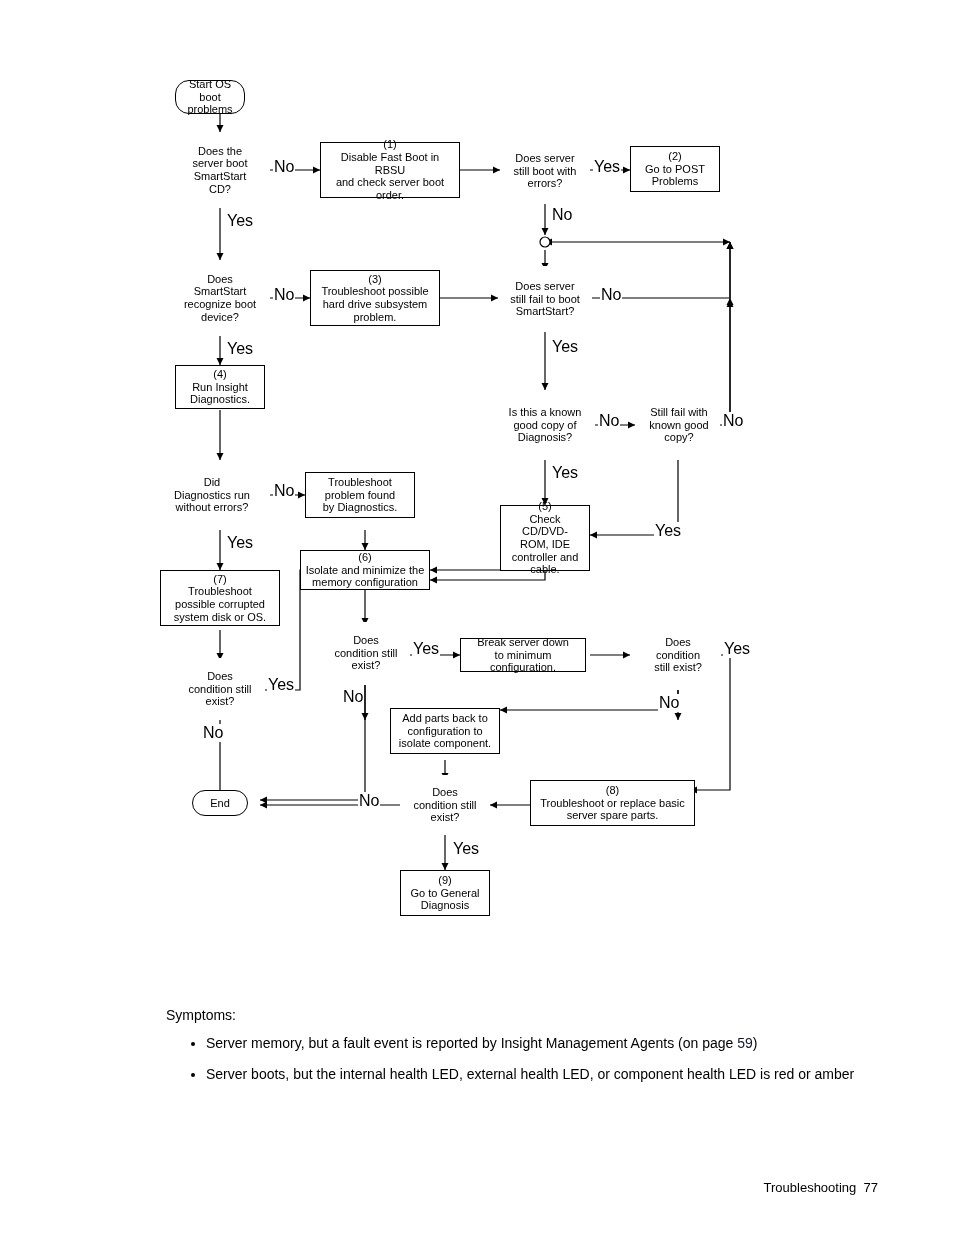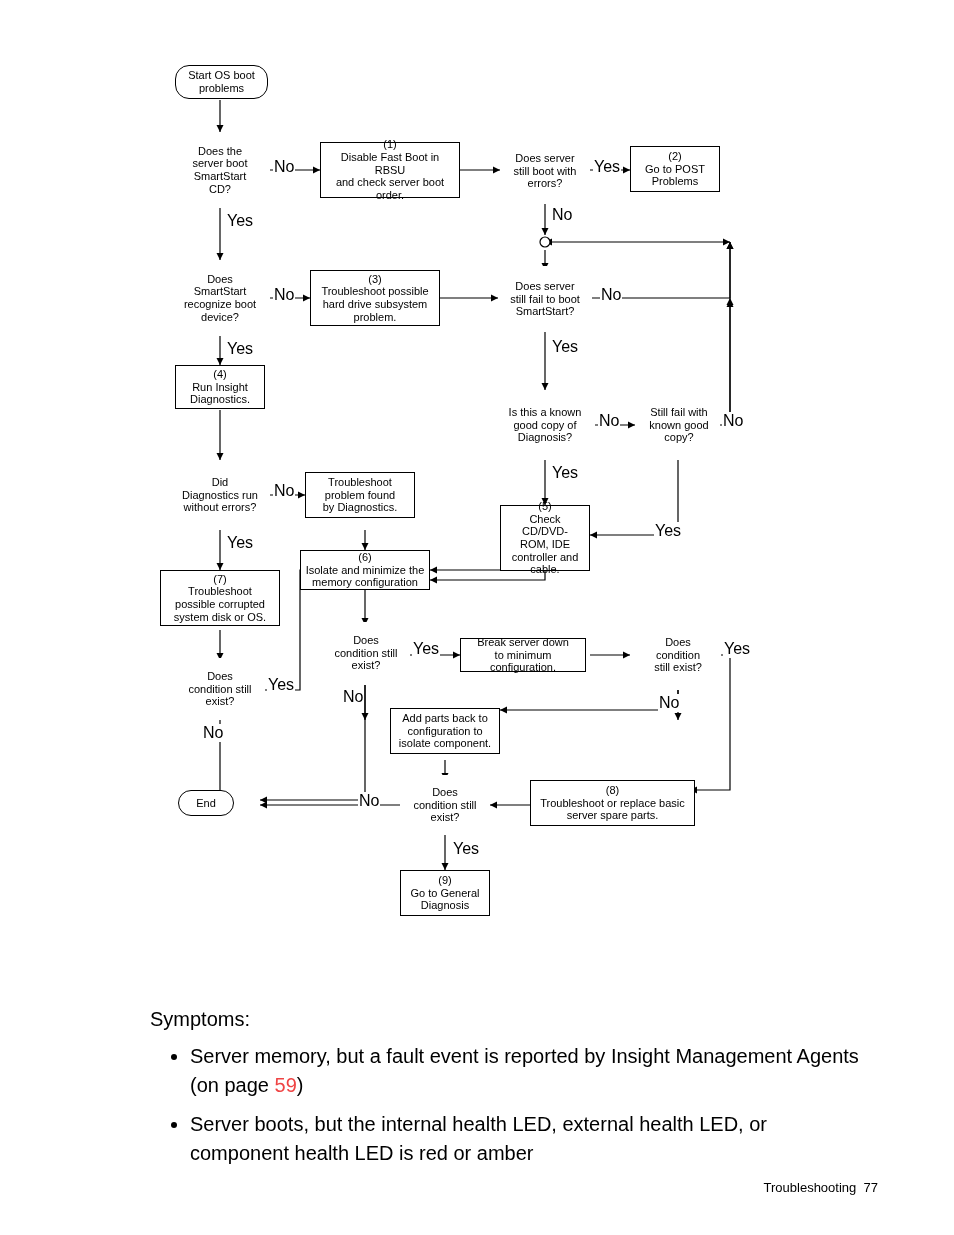--- a/index.html
+++ b/index.html
@@ -7,25 +7,25 @@
   .flow{position:absolute;left:130px;top:60px;width:640px;height:880px}
   .flow svg{position:absolute;left:0;top:0}
   .node{position:absolute;font-size:11px;line-height:1.15;text-align:center;display:flex;align-items:center;justify-content:center;padding:2px 4px;box-sizing:border-box;white-space:pre-line}
   .box{border:1.2px solid #000;background:#fff}
   .term{border:1.2px solid #000;border-radius:14px;background:#fff}
   .dia{background:#fff}
   .dia::before{content:"";position:absolute;left:0;top:0;right:0;bottom:0;border:1.2px solid #000;transform:rotate(45deg);box-sizing:border-box;background:#fff;z-index:-1}
   .dia span{display:block}
   .lbl{position:absolute;font-size:16px;background:#fff;padding:0 1px}
   h2.section{position:absolute;left:80px;top:955px;font-size:28px;font-weight:400;color:#0077c8;margin:0;font-family:Arial,Helvetica,sans-serif}
-  .body{position:absolute;left:150px;top:1005px;width:720px;font-size:20px;line-height:1.45}
+  .body{position:absolute;left:166px;top:1005px;width:720px;font-size:14px;line-height:1.45}
   .body ul{margin:8px 0 0 0;padding-left:40px}
   .body li{margin-bottom:10px}
   .body li::marker{color:#000}
-  .link{color:#ef4444}
+  .link{color:#0f172a}
   .footer{position:absolute;right:76px;bottom:40px;font-size:13px}
 </style>
 </head>
 <body>
 
 <div class="page">
   <div class="flow">
 
     <svg width="640" height="880">
       <defs>
@@ -110,21 +110,21 @@
         <line x1="270" y1="745" x2="130" y2="745"></line>
 
         <line x1="315" y1="775" x2="315" y2="810"></line>
 
         <line x1="90" y1="740" x2="65" y2="740" marker-end=""></line>
       </g>
 
       <circle cx="415" cy="182" r="5" fill="#fff" stroke="#000" stroke-width="1.2"></circle>
     </svg>
 
-    <div class="node term" style="left:45px;top:5px;width:93px;height:34px">Start OS boot
+    <div class="node term" style="left:45px;top:20px;width:70px;height:34px">Start OS boot
 problems</div>
 
     <div class="node dia" style="left:50px;top:72px;width:80px;height:76px"><span>Does the
 server boot
 SmartStart
 CD?</span></div>
 
     <div class="node box" style="left:190px;top:82px;width:140px;height:56px">(1)
 Disable Fast Boot in RBSU
 and check server boot
@@ -157,21 +157,21 @@
 Diagnostics.</div>
 
     <div class="node dia" style="left:368px;top:330px;width:94px;height:70px"><span>Is this a known
 good copy of
 Diagnosis?</span></div>
 
     <div class="node dia" style="left:508px;top:332px;width:82px;height:66px"><span>Still fail with
 known good
 copy?</span></div>
 
-    <div class="node dia" style="left:42px;top:400px;width:96px;height:70px"><span>Did
+    <div class="node dia" style="left:34px;top:400px;width:96px;height:70px"><span>Did
 Diagnostics run
 without errors?</span></div>
 
     <div class="node box" style="left:175px;top:412px;width:110px;height:46px">Troubleshoot
 problem found
 by Diagnostics.</div>
 
     <div class="node box" style="left:370px;top:445px;width:90px;height:66px">(5)
 Check CD/DVD-
 ROM, IDE
@@ -207,21 +207,21 @@
 isolate component.</div>
 
     <div class="node dia" style="left:274px;top:715px;width:82px;height:60px"><span>Does
 condition still
 exist?</span></div>
 
     <div class="node box" style="left:400px;top:720px;width:165px;height:46px">(8)
 Troubleshoot or replace basic
 server spare parts.</div>
 
-    <div class="node term" style="left:48px;top:730px;width:56px;height:26px">End</div>
+    <div class="node term" style="left:62px;top:730px;width:56px;height:26px">End</div>
 
     <div class="node box" style="left:270px;top:810px;width:90px;height:46px">(9)
 Go to General
 Diagnosis</div>
 
     <div class="lbl" style="left:143px;top:98px">No</div>
     <div class="lbl" style="left:96px;top:152px">Yes</div>
     <div class="lbl" style="left:463px;top:98px">Yes</div>
     <div class="lbl" style="left:421px;top:146px">No</div>
     <div class="lbl" style="left:143px;top:226px">No</div>

